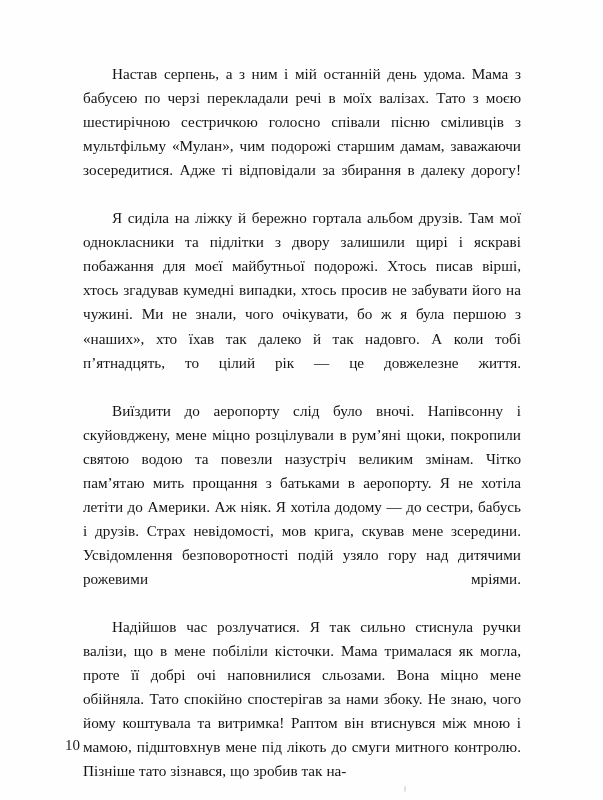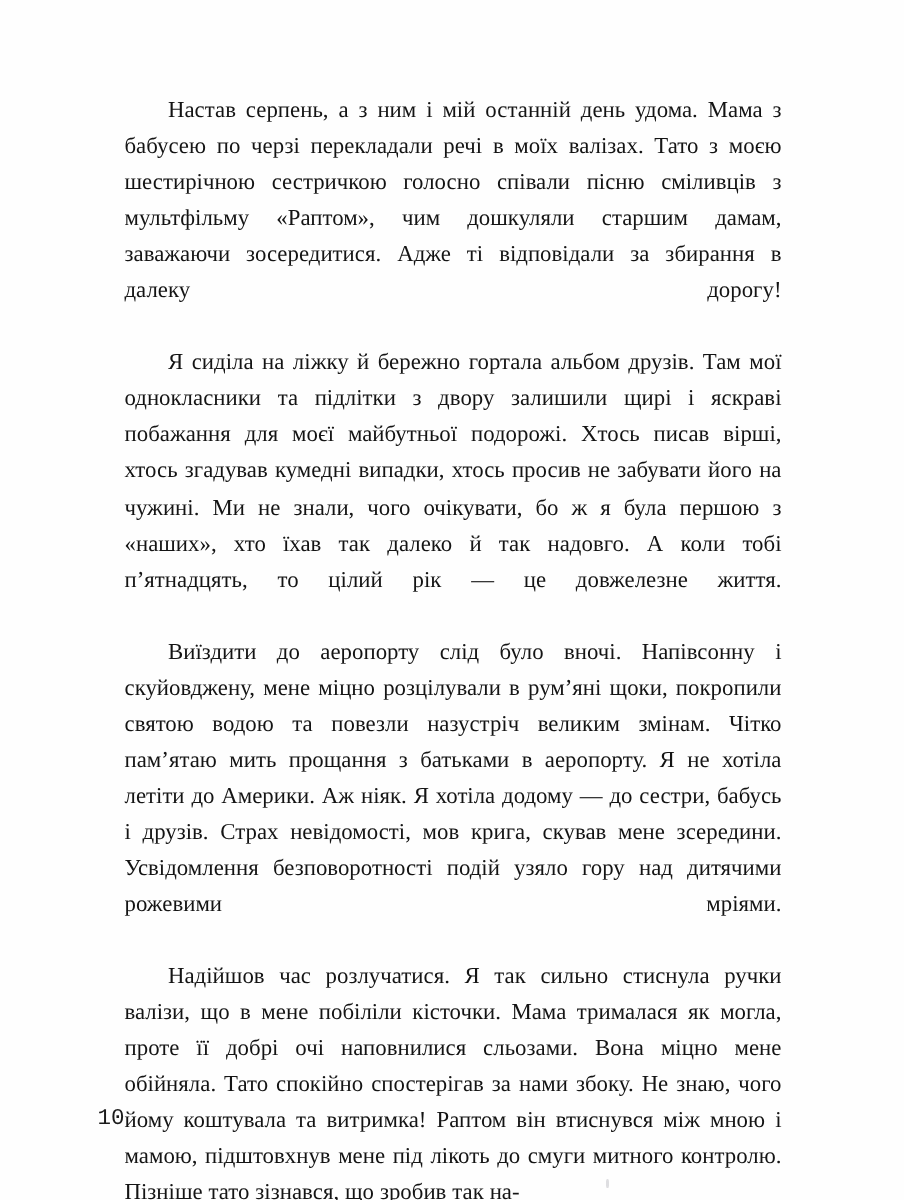--- a/index.html
+++ b/index.html
@@ -51,41 +51,41 @@
     width: 100%;
   }
   .para.nostretch::after { display: none; }
 
   .page-number {
     position: absolute;
     left: 65px;
     top: 738px;
     font-size: 15px;
     line-height: 1;
-    font-family: Liberation Mono, monospace;
+    font-family: Liberation Serif, serif;
     color: #1a1a1a;
   }
   .scan-speck {
     position: absolute;
     left: 404px;
     top: 786px;
     width: 2px;
     height: 6px;
     background: #d8d8dc;
     border-radius: 40%;
     opacity: 0.85;
   }
 </style>
 </head>
 <body>
 
 <div class="page">
 
   <div class="textblock">
-    <p class="para">Настав серпень, а з ним і мій останній день удома. Мама з бабусею по черзі перекладали речі в моїх валізах. Тато з моєю шестирічною сестричкою голосно співали пісню сміливців з мультфільму «Раптом», чим дошкуляли старшим дамам, заважаючи зосередитися. Адже ті відповідали за збирання в далеку дорогу!</p>
+    <p class="para">Настав серпень, а з ним і мій останній день удома. Мама з бабусею по черзі перекладали речі в моїх валізах. Тато з моєю шестирічною сестричкою голосно співали пісню сміливців з мультфільму «Мулан», чим подорожі старшим дамам, заважаючи зосередитися. Адже ті відповідали за збирання в далеку дорогу!</p>
     <p class="para">Я сиділа на ліжку й бережно гортала альбом друзів. Там мої однокласники та підлітки з двору залишили щирі і яскраві побажання для моєї майбутньої подорожі. Хтось писав вірші, хтось згадував кумедні випадки, хтось просив не забувати його на чужині. Ми не знали, чого очікувати, бо ж я була першою з «наших», хто їхав так далеко й так надовго. А коли тобі п’ятнадцять, то цілий рік — це довжелезне життя.</p>
     <p class="para">Виїздити до аеропорту слід було вночі. Напівсонну і скуйовджену, мене міцно розцілували в рум’яні щоки, покропили святою водою та повезли назустріч великим змінам. Чітко пам’ятаю мить прощання з батьками в аеропорту. Я не хотіла летіти до Америки. Аж ніяк. Я хотіла додому — до сестри, бабусь і друзів. Страх невідомості, мов крига, скував мене зсередини. Усвідомлення безповоротності подій узяло гору над дитячими рожевими мріями.</p>
     <p class="para nostretch">Надійшов час розлучатися. Я так сильно стиснула ручки валізи, що в мене побіліли кісточки. Мама трималася як могла, проте її добрі очі наповнилися сльозами. Вона міцно мене обійняла. Тато спокійно спостерігав за нами збоку. Не знаю, чого йому коштувала та витримка! Раптом він втиснувся між мною і мамою, підштовхнув мене під лікоть до смуги митного контролю. Пізніше тато зізнався, що зробив так на-</p>
   </div>
 
   <div class="page-number">10</div>
 
   <div class="scan-speck"></div>
 
 </div>

